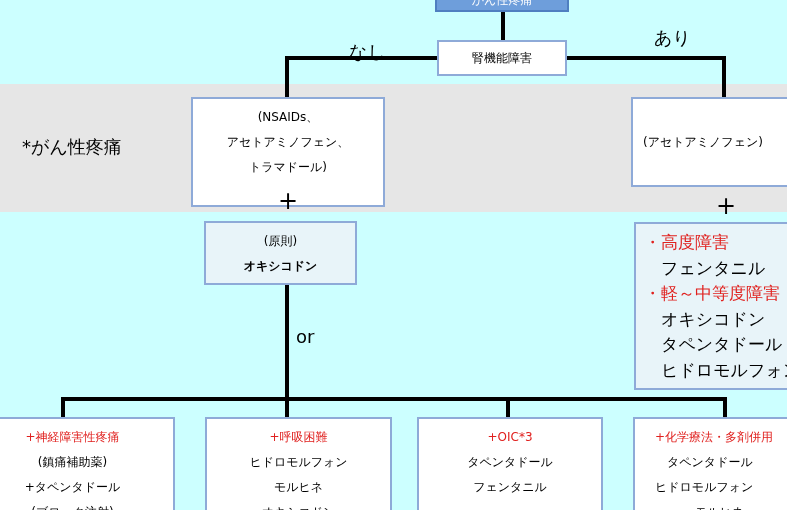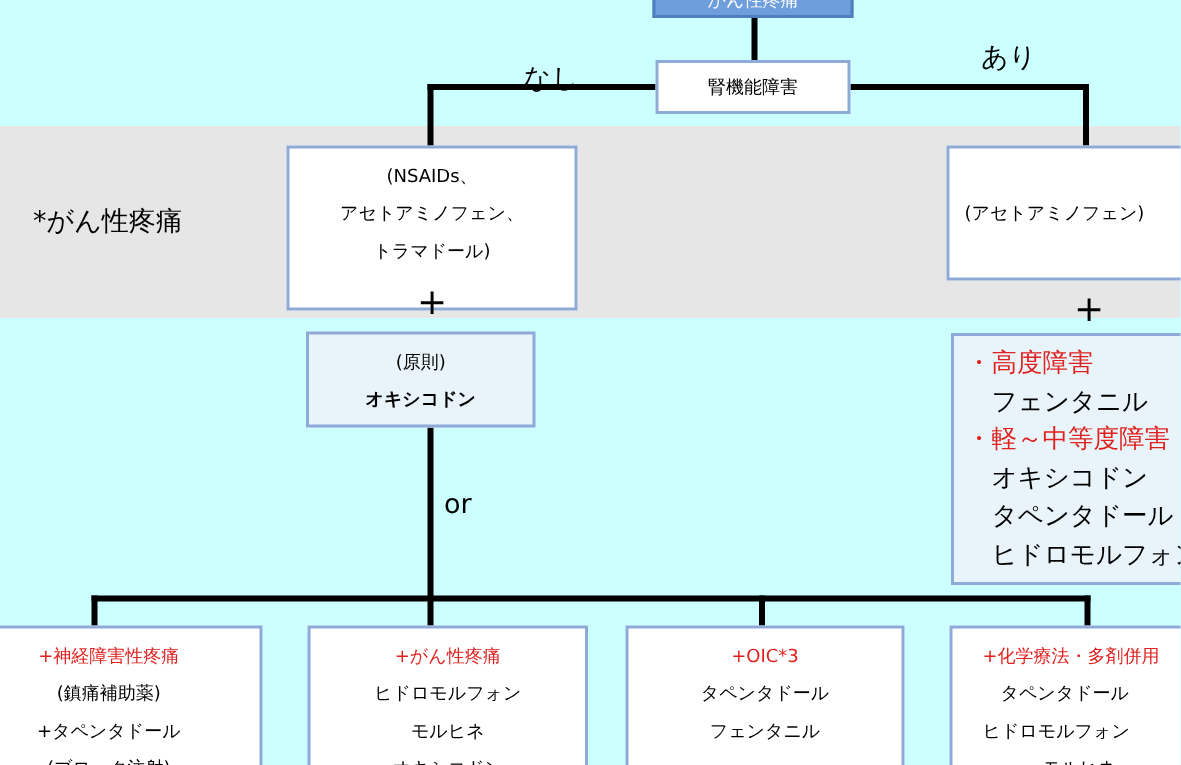--- a/index.html
+++ b/index.html
@@ -84,21 +84,21 @@
 </div>
 
 <div class="box" style="left:-30px;top:417px;width:205px;height:120px;padding-top:6px;">
   <div class="red">+神経障害性疼痛</div>
   <div>(鎮痛補助薬)</div>
   <div>+タペンタドール</div>
   <div>(ブロック注射)</div>
 </div>
 
 <div class="box" style="left:205px;top:417px;width:187px;height:120px;padding-top:6px;">
-  <div class="red">+がん性疼痛</div>
+  <div class="red">+呼吸困難</div>
   <div>ヒドロモルフォン</div>
   <div>モルヒネ</div>
   <div>オキシコドン</div>
 </div>
 
 <div class="box" style="left:417px;top:417px;width:186px;height:120px;padding-top:6px;">
   <div class="red">+OIC*3</div>
   <div>タペンタドール</div>
   <div>フェンタニル</div>
 </div>

